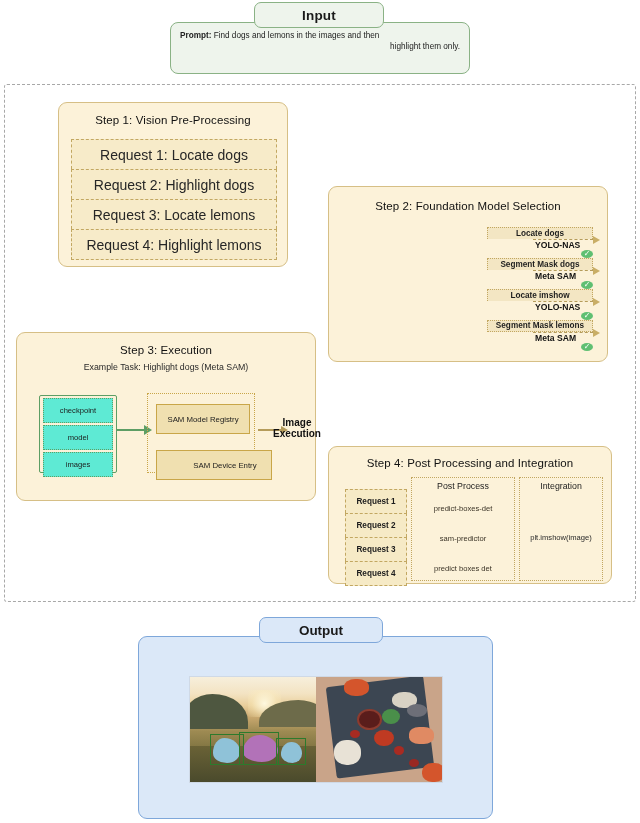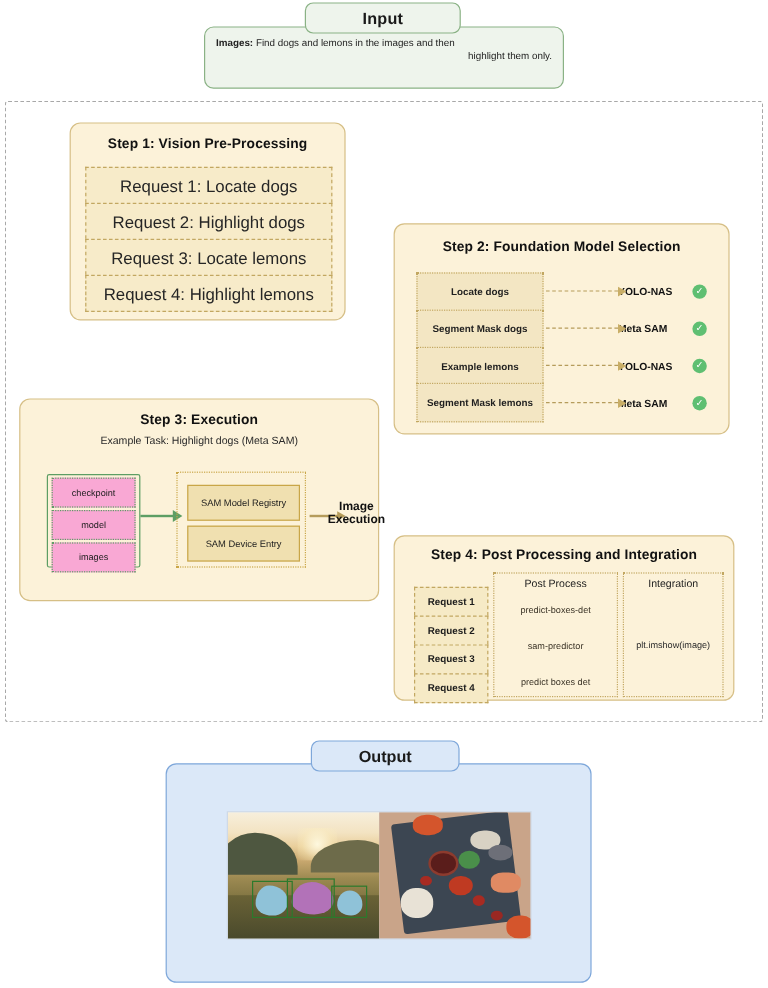--- a/index.html
+++ b/index.html
@@ -48,21 +48,21 @@
     border-radius: 3px;
   }
 
   
   .step-card {
     background: #fcf2d9;
     border: 1.2px solid #d6bf86;
     border-radius: 9px;
   }
   .step-title {
-    text-align: center; font-weight: bold; font-size: 11.5px;
+    text-align: center; font-weight: normal; font-size: 11.5px;
     color: #111; letter-spacing: .1px;
   }
 
   
   #step1-card { left: 58px; top: 102px; width: 230px; height: 165px; }
   #step1-title { margin-top: 11px; }
   #step1-list {
     position: absolute; left: 12px; top: 36px; width: 206px;
   }
   .req-row {
@@ -72,21 +72,21 @@
     background: #f7ebc9;
     display: flex; align-items: center; justify-content: center;
     font-size: 14px; color: #262626;
   }
   .req-row:last-child { border-bottom: 1.1px dashed #c2a761; }
 
   
   #step2-card { left: 328px; top: 186px; width: 280px; height: 176px; }
   #step2-title { margin-top: 13px; }
   #step2-rows { position: absolute; left: 18px; top: 40px; width: 246px; }
-  .s2row { display: flex; align-items: center; height: 31px; }
+  .s2row { display: flex; align-items: flex-end; height: 31px; flex-direction: column; }
   .s2task {
     width: 104px; height: 31px;
     border: 1.1px dotted #c2a761;
     border-bottom: none;
     background: #f3e6c3;
     display: flex; align-items: center; justify-content: center;
     font-size: 8.2px; font-weight: bold; color: #1f1f1f;
     white-space: nowrap;
   }
   .s2row:last-child .s2task { border-bottom: 1.1px dotted #c2a761; }
@@ -120,21 +120,21 @@
   }
   #step3-params {
     position: absolute; left: 22px; top: 62px; width: 78px; height: 78px;
     border: 1.4px solid #5d9e64;
     border-radius: 2px;
     background: transparent;
   }
   .param-chip {
     height: 23px; margin: 2px 3px;
     border: 1.3px dotted #5d9e64;
-    background: #f9a8d4;
+    background: #5eead4;
     display: flex; align-items: center; justify-content: center;
     font-size: 7.6px; color: #1c1c1c; text-align: center;
   }
   #step3-arrow1 {
     left: 100px; top: 96px; width: 28px; height: 2px; background: #5d9e64;
   }
   #step3-arrow1::after {
     content: ""; position: absolute; right: -7px; top: -4px;
     border-left: 8px solid #5d9e64;
     border-top: 5px solid transparent;
@@ -145,21 +145,21 @@
     border: 1.3px dotted #c9a648;
   }
   .sam-box {
     position: absolute; left: 8px; width: 92px; height: 28px;
     background: #f0e0b0;
     border: 1.1px solid #c9a648;
     display: flex; align-items: center; justify-content: center;
     font-size: 7.8px; color: #1c1c1c; white-space: nowrap;
   }
   #sam-registry { top: 10px; }
-  #sam-device { top: 44px; }
+  #sam-device { top: 56px; padding-left: 22px; }
   #step3-arrow2 {
     left: 241px; top: 96px; width: 24px; height: 1.6px; background: #b59c5b;
   }
   #step3-arrow2::after {
     content: ""; position: absolute; right: -6px; top: -3.4px;
     border-left: 7px solid #b59c5b;
     border-top: 4.5px solid transparent;
     border-bottom: 4.5px solid transparent;
   }
   #step3-out {
@@ -265,21 +265,21 @@
 </style>
 </head>
 <body>
 
 <div class="abs" id="input-tab">
   <span>Input</span>
 </div>
 
 <div class="abs" id="input-box">
   <div class="line">
-    <span class="lbl">Images:</span>
+    <span class="lbl">Prompt:</span>
     <span>Find dogs and lemons in the images and then</span>
   </div>
   <div class="line indent">highlight them only.</div>
 </div>
 
 <div class="abs" id="pipeline-container"></div>
 
 <div class="abs step-card" id="step1-card">
   <div class="step-title" id="step1-title">Step 1: Vision Pre-Processing</div>
   <div id="step1-list">
@@ -302,21 +302,21 @@
     </div>
 
     <div class="s2row">
       <div class="s2task">Segment Mask dogs</div>
       <div class="s2conn"></div>
       <div class="s2model">Meta SAM</div>
       <div class="s2check">✓</div>
     </div>
 
     <div class="s2row">
-      <div class="s2task">Example lemons</div>
+      <div class="s2task">Locate imshow</div>
       <div class="s2conn"></div>
       <div class="s2model">YOLO-NAS</div>
       <div class="s2check">✓</div>
     </div>
 
     <div class="s2row">
       <div class="s2task">Segment Mask lemons</div>
       <div class="s2conn"></div>
       <div class="s2model">Meta SAM</div>
       <div class="s2check">✓</div>

